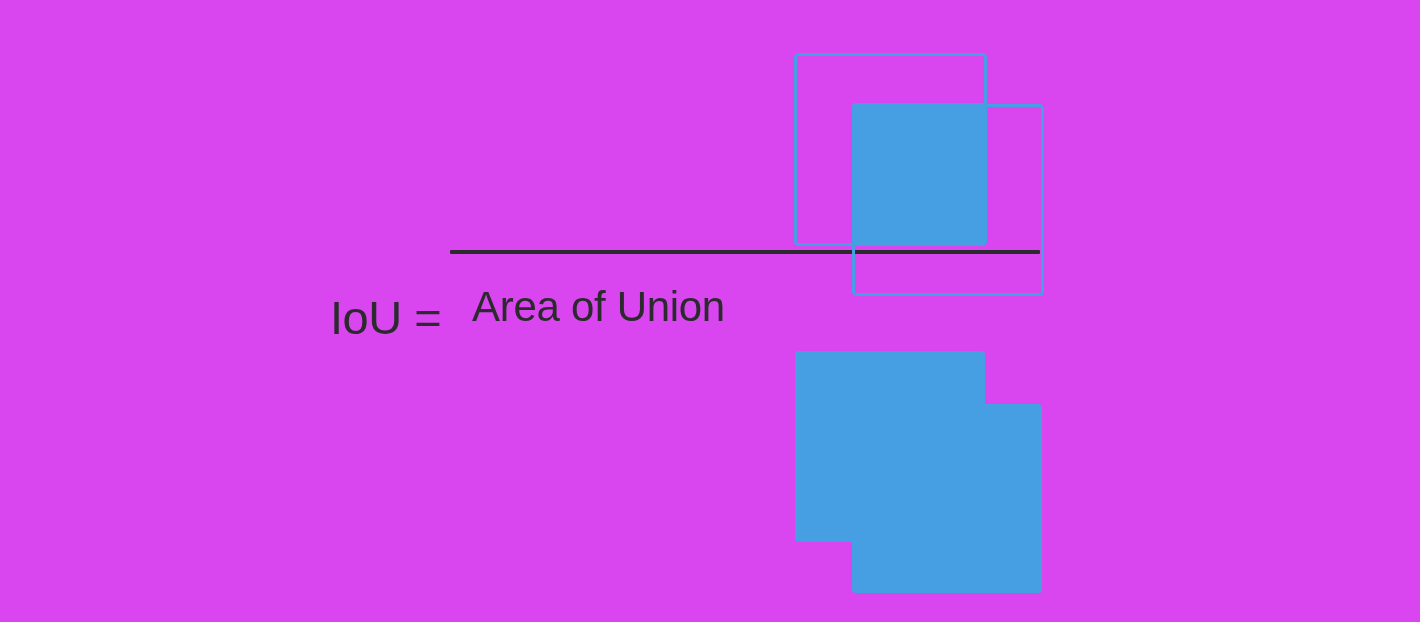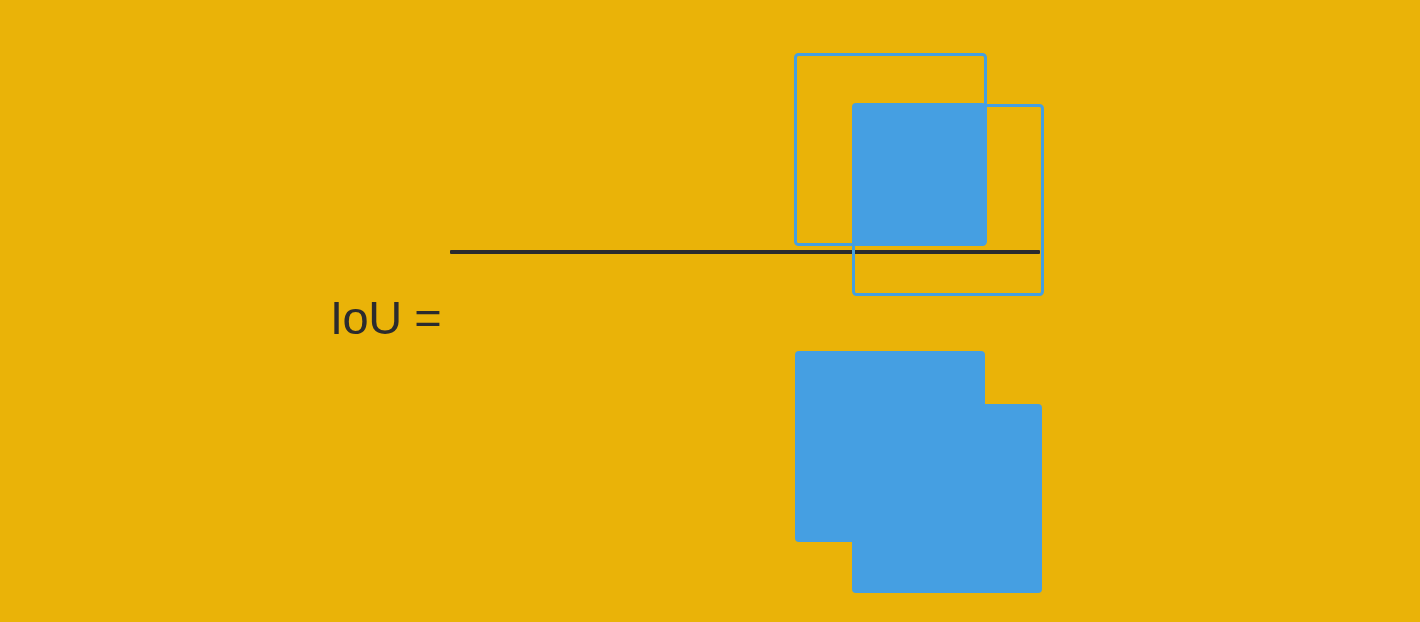--- a/index.html
+++ b/index.html
@@ -64,26 +64,27 @@
   
   .diagram {
     position: absolute;
   }
   #overlap-diagram { left: 780px; top: 40px; }
   #union-diagram   { left: 780px; top: 338px; }
 </style>
 </head>
 <body>
 
-<div id="stage" style="background: #eab308;">
+<div id="stage" style="background: #d946ef;">
 
   <div class="formula-lhs" style="color: rgb(43, 43, 46);">IoU =</div>
 
   <div class="fraction">
     <div class="frac-bar" style="background: rgb(43, 43, 46);"></div>
+    <div class="frac-denominator" style="color: rgb(43, 43, 46);">Area of Union</div>
   </div>
 
   <div class="diagram" id="overlap-diagram">
     <svg width="285" height="275" viewBox="0 0 285 275">
 
       <rect x="15.5" y="14.5" width="190" height="190" rx="3" ry="3" fill="none" stroke="#459fe2" stroke-width="3"></rect>
 
       <rect x="73.5" y="65.5" width="189" height="189" rx="3" ry="3" fill="none" stroke="#459fe2" stroke-width="3"></rect>
 
       <rect x="72" y="63" width="134" height="142" rx="4" ry="4" fill="#459fe2"></rect>

